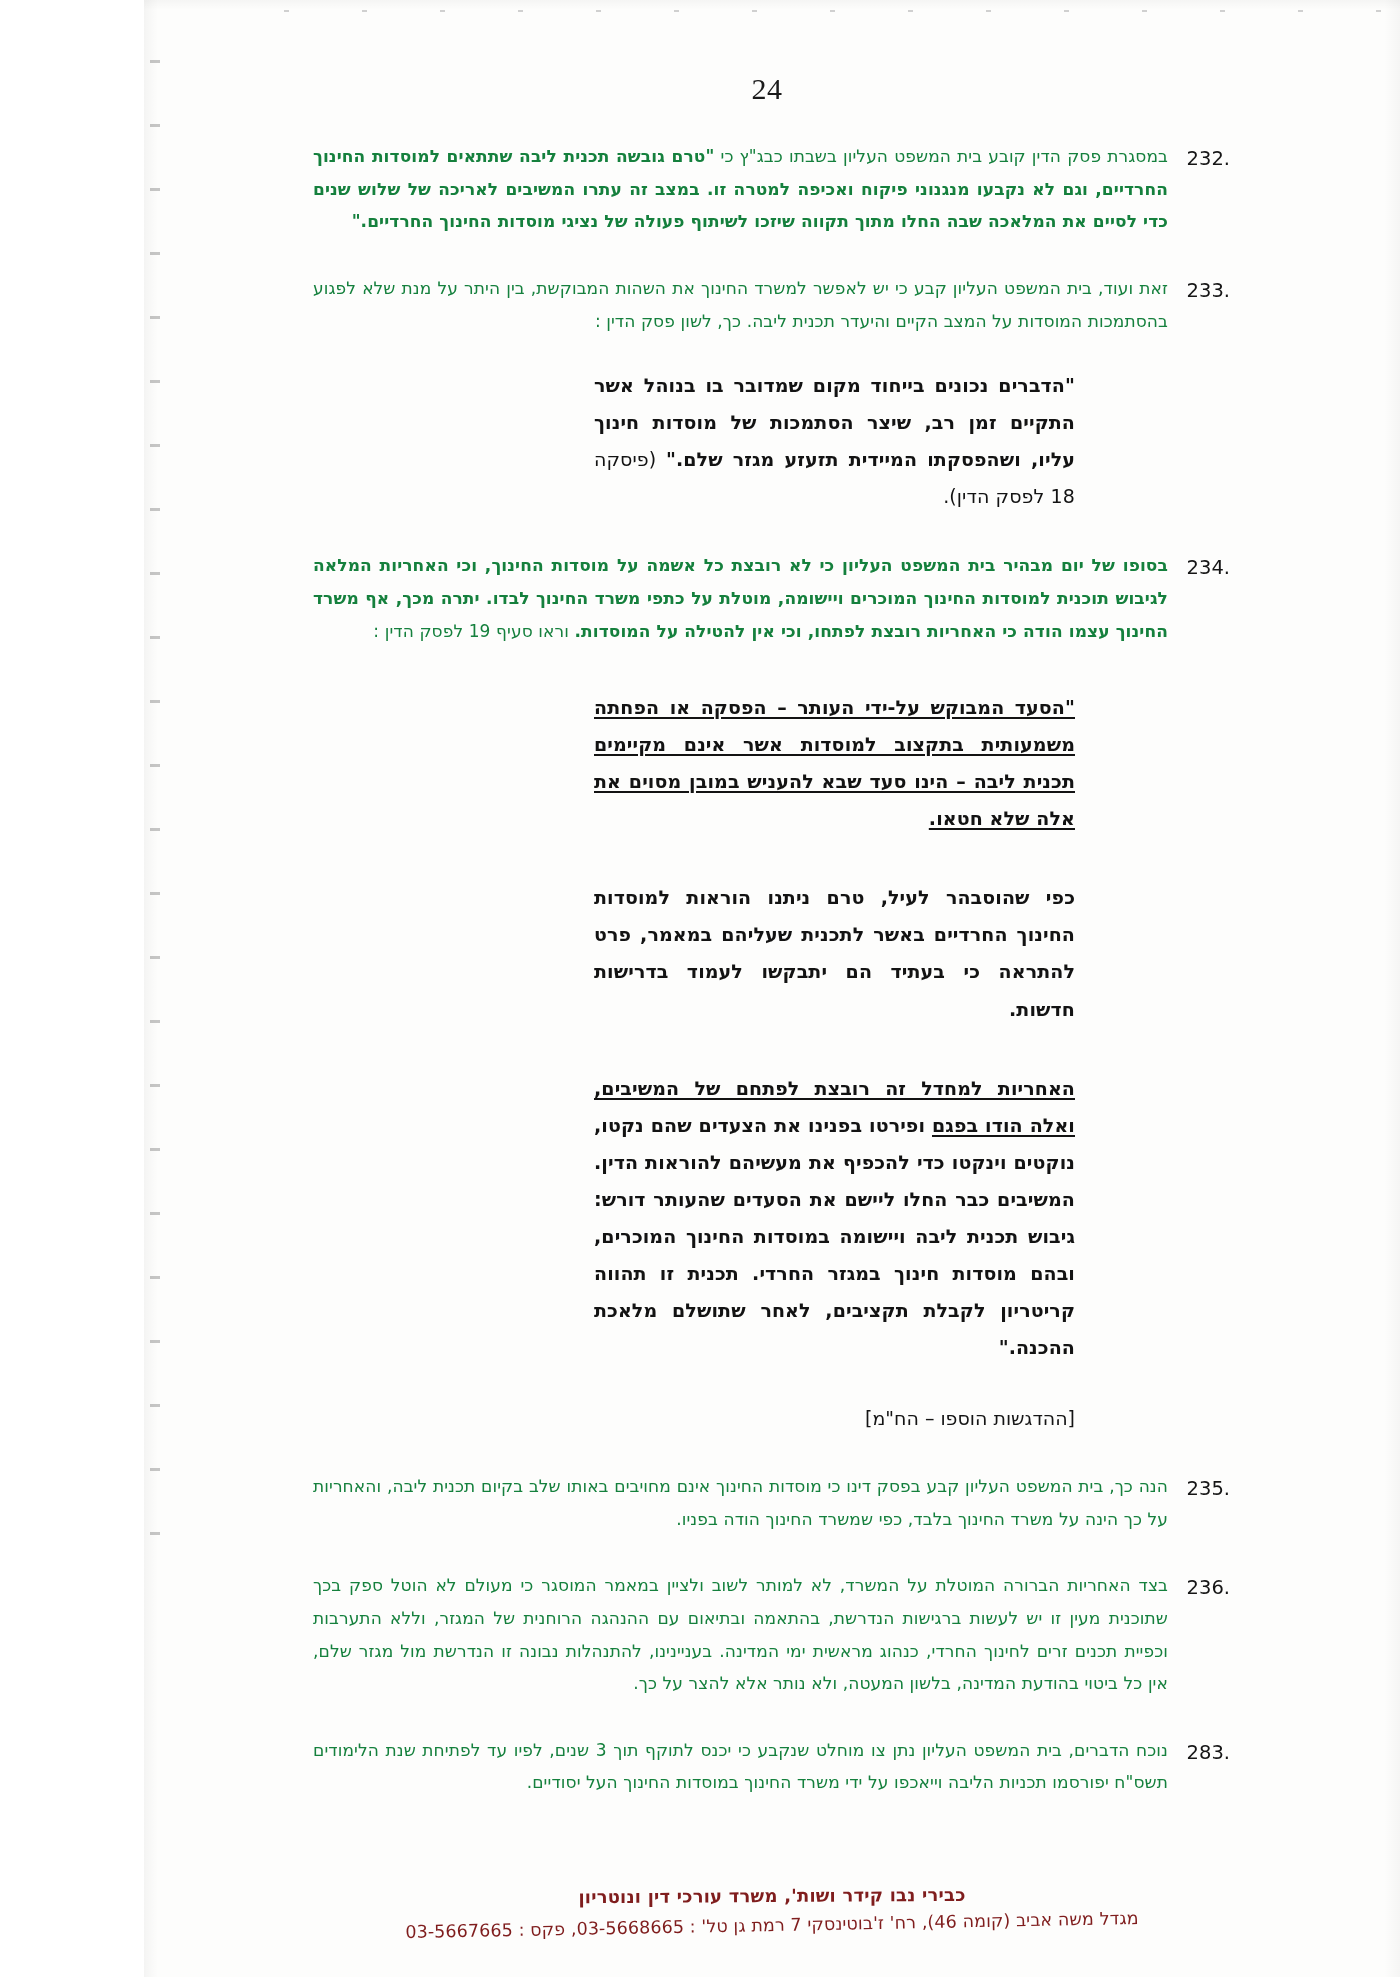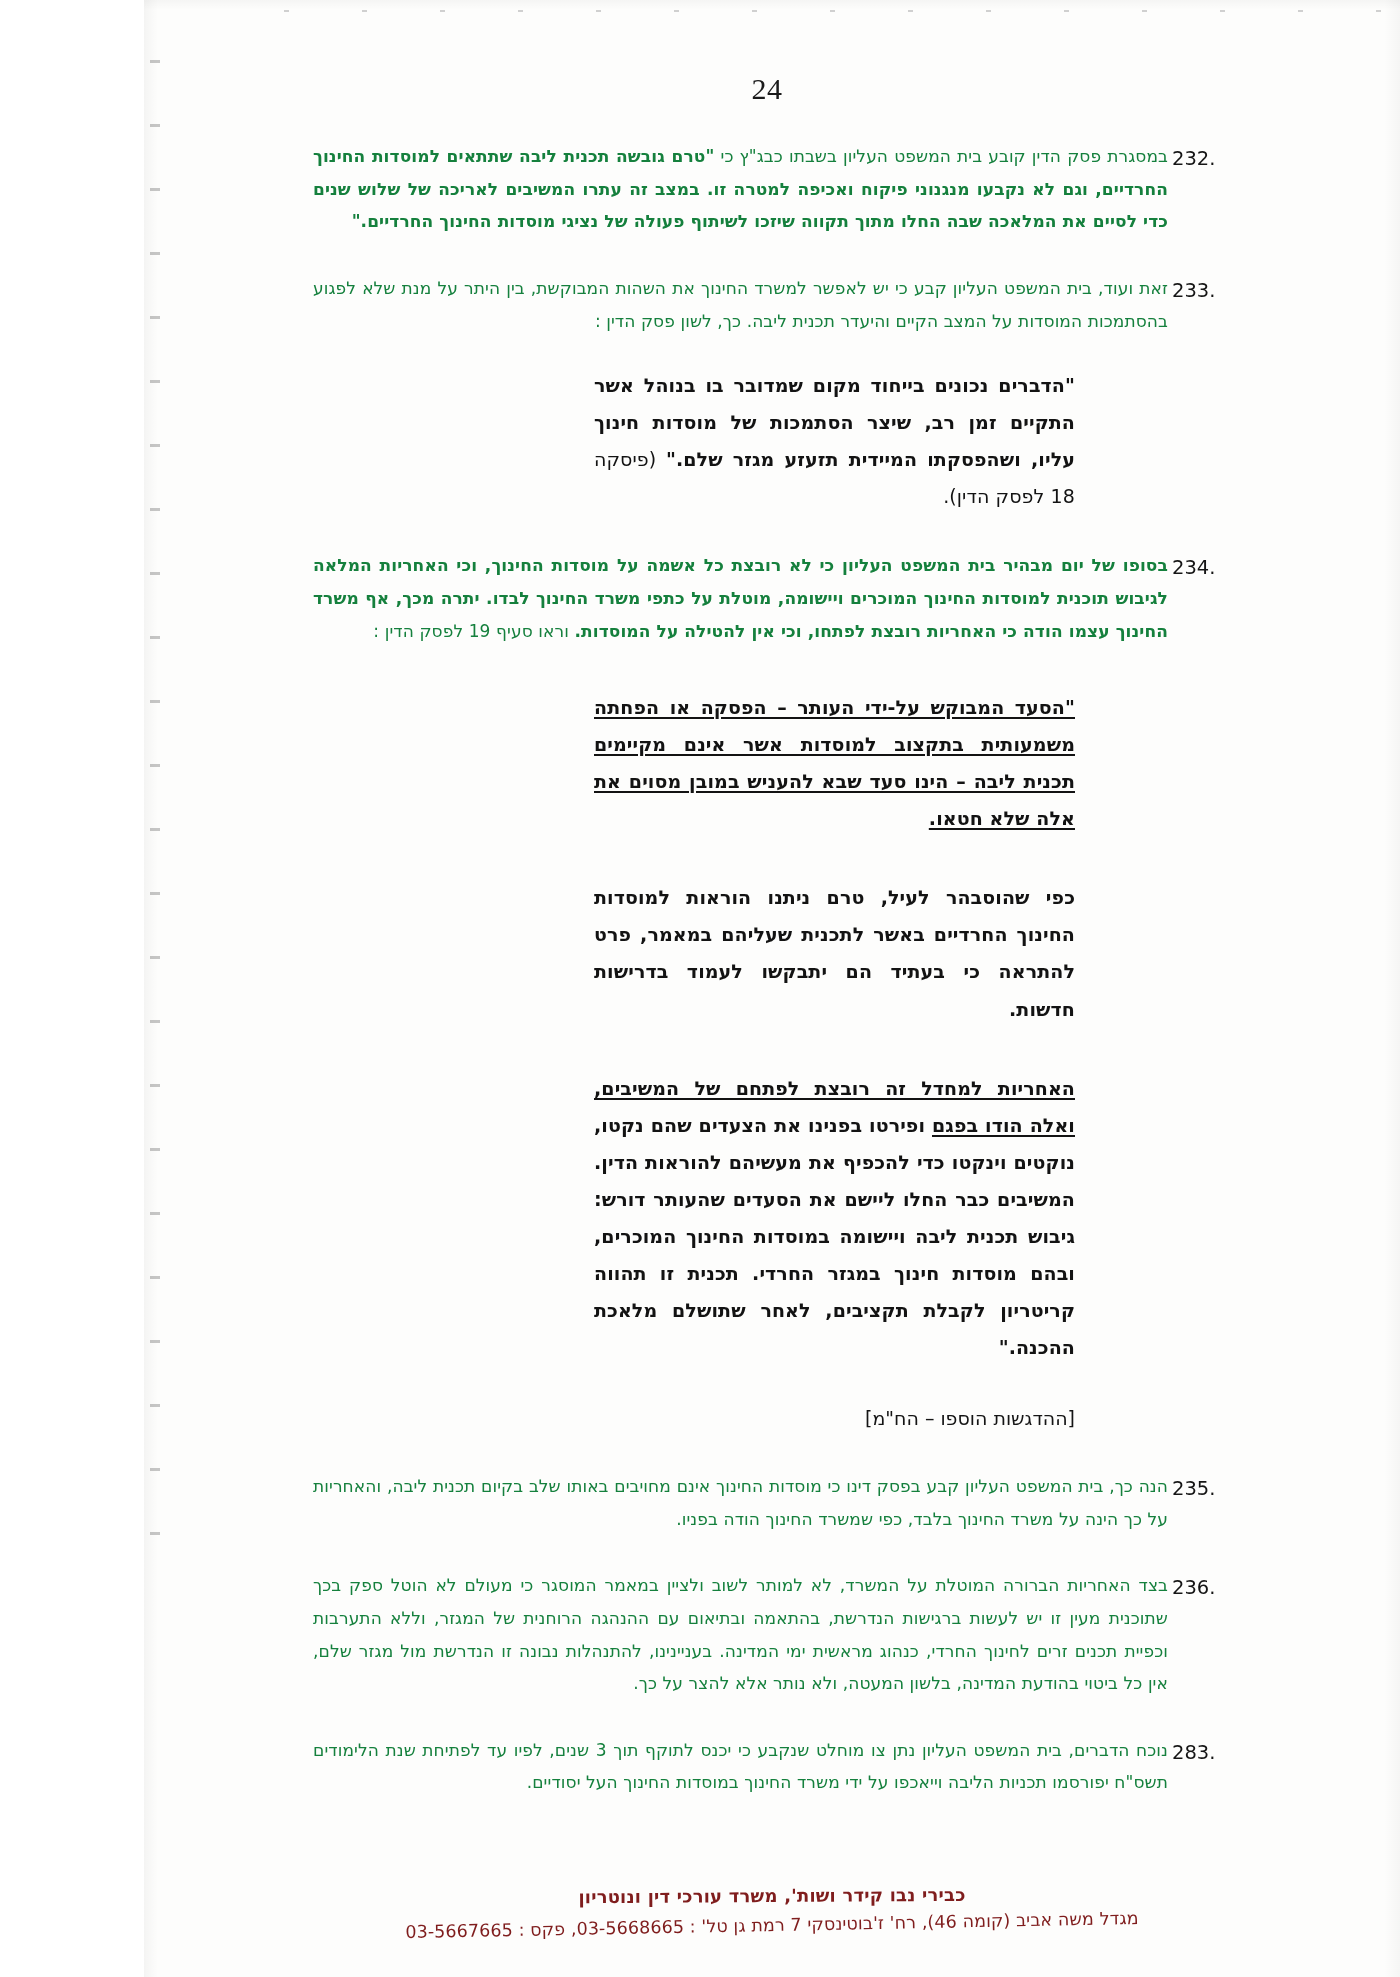--- a/index.html
+++ b/index.html
@@ -72,21 +72,21 @@
 
   
   .clause {
     display: flex;
     flex-direction: row;
     align-items: flex-start;
     margin-top: 34px;
   }
   .clause-num {
     flex: 0 0 58px;
-    text-align: left;
+    text-align: right;
     font-size: 19.5px;
     color: #151515;
     line-height: 1.92;
     padding-left: 4px;
     font-family: "DejaVu Sans", "Liberation Sans", sans-serif;
     direction: ltr;
     unicode-bidi: isolate;
   }
   .clause-body {
     flex: 1 1 auto;

